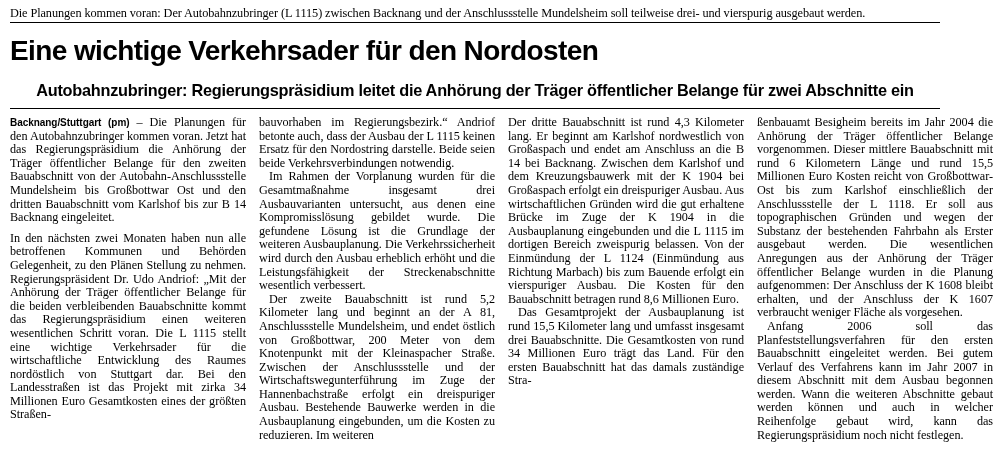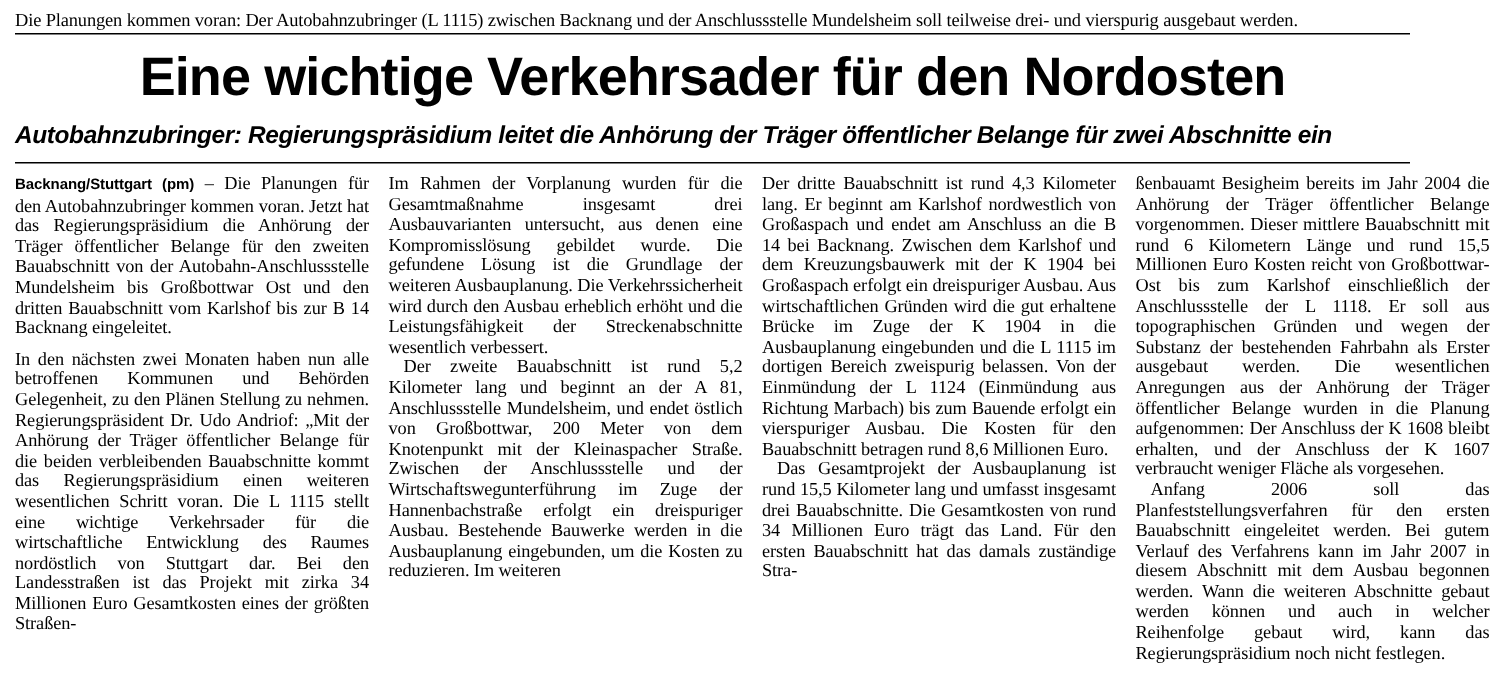--- a/index.html
+++ b/index.html
@@ -31,36 +31,36 @@
     overflow: hidden;
   }
   .rule {
     border: 0;
     border-top: 1px solid #000;
     margin: 2px 0 6px 0;
   }
   .headline {
     font-family: "Liberation Sans", sans-serif;
     font-weight: bold;
-    font-size: 36px;
+    font-size: 28px;
     line-height: 44px;
-    text-align: center;
+    text-align: left;
     letter-spacing: -0.6px;
     margin: 4px 0 8px 0;
     white-space: nowrap;
   }
   .subhead {
     font-family: "Liberation Sans", sans-serif;
     font-weight: bold;
     font-size: 16.3px;
     line-height: 19px;
+    text-align: center;
     letter-spacing: -0.25px;
     margin: 0 0 8px 0;
     white-space: nowrap;
-    font-style: italic;
   }
   .rule2 {
     border: 0;
     border-top: 1px solid #000;
     margin: 0 0 7px 0;
   }
   .columns {
     display: flex;
     gap: 13px;
     align-items: flex-start;
@@ -111,20 +111,21 @@
 
   <div class="columns">
 
     <div class="col">
       <p class="lead"><b>Backnang/Stuttgart (pm)</b> – Die Planungen für den Autobahnzubringer kommen voran. Jetzt hat das Regierungspräsidium die Anhörung der Träger öffentlicher Belange für den zweiten Bauabschnitt von der Autobahn-Anschlussstelle Mundelsheim bis Großbottwar Ost und den dritten Bauabschnitt vom Karlshof bis zur B 14 Backnang eingeleitet.</p>
       <div class="spacer"></div>
       <p>In den nächsten zwei Monaten haben nun alle betroffenen Kommunen und Behörden Gelegenheit, zu den Plänen Stellung zu nehmen. Regierungspräsident Dr. Udo Andriof: „Mit der Anhörung der Träger öffentlicher Belange für die beiden verbleibenden Bauabschnitte kommt das Regierungspräsidium einen weiteren wesentlichen Schritt voran. Die L 1115 stellt eine wichtige Verkehrsader für die wirtschaftliche Entwicklung des Raumes nordöstlich von Stuttgart dar. Bei den Landesstraßen ist das Projekt mit zirka 34 Millionen Euro Gesamtkosten eines der größten Straßen-</p>
     </div>
 
     <div class="col">
+      <p class="lead">bauvorhaben im Regierungsbezirk.“ Andriof betonte auch, dass der Ausbau der L 1115 keinen Ersatz für den Nordostring darstelle. Beide seien beide Verkehrsverbindungen notwendig.</p>
       <p>Im Rahmen der Vorplanung wurden für die Gesamtmaßnahme insgesamt drei Ausbauvarianten untersucht, aus denen eine Kompromisslösung gebildet wurde. Die gefundene Lösung ist die Grundlage der weiteren Ausbauplanung. Die Verkehrssicherheit wird durch den Ausbau erheblich erhöht und die Leistungsfähigkeit der Streckenabschnitte wesentlich verbessert.</p>
       <p>Der zweite Bauabschnitt ist rund 5,2 Kilometer lang und beginnt an der A 81, Anschlussstelle Mundelsheim, und endet östlich von Großbottwar, 200 Meter von dem Knotenpunkt mit der Kleinaspacher Straße. Zwischen der Anschlussstelle und der Wirtschaftswegunterführung im Zuge der Hannenbachstraße erfolgt ein dreispuriger Ausbau. Bestehende Bauwerke werden in die Ausbauplanung eingebunden, um die Kosten zu reduzieren. Im weiteren</p>
     </div>
 
     <div class="col">
       <p>Der dritte Bauabschnitt ist rund 4,3 Kilometer lang. Er beginnt am Karlshof nordwestlich von Großaspach und endet am Anschluss an die B 14 bei Backnang. Zwischen dem Karlshof und dem Kreuzungsbauwerk mit der K 1904 bei Großaspach erfolgt ein dreispuriger Ausbau. Aus wirtschaftlichen Gründen wird die gut erhaltene Brücke im Zuge der K 1904 in die Ausbauplanung eingebunden und die L 1115 im dortigen Bereich zweispurig belassen. Von der Einmündung der L 1124 (Einmündung aus Richtung Marbach) bis zum Bauende erfolgt ein vierspuriger Ausbau. Die Kosten für den Bauabschnitt betragen rund 8,6 Millionen Euro.</p>
       <p>Das Gesamtprojekt der Ausbauplanung ist rund 15,5 Kilometer lang und umfasst insgesamt drei Bauabschnitte. Die Gesamtkosten von rund 34 Millionen Euro trägt das Land. Für den ersten Bauabschnitt hat das damals zuständige Stra-</p>
     </div>
 
     <div class="col">

